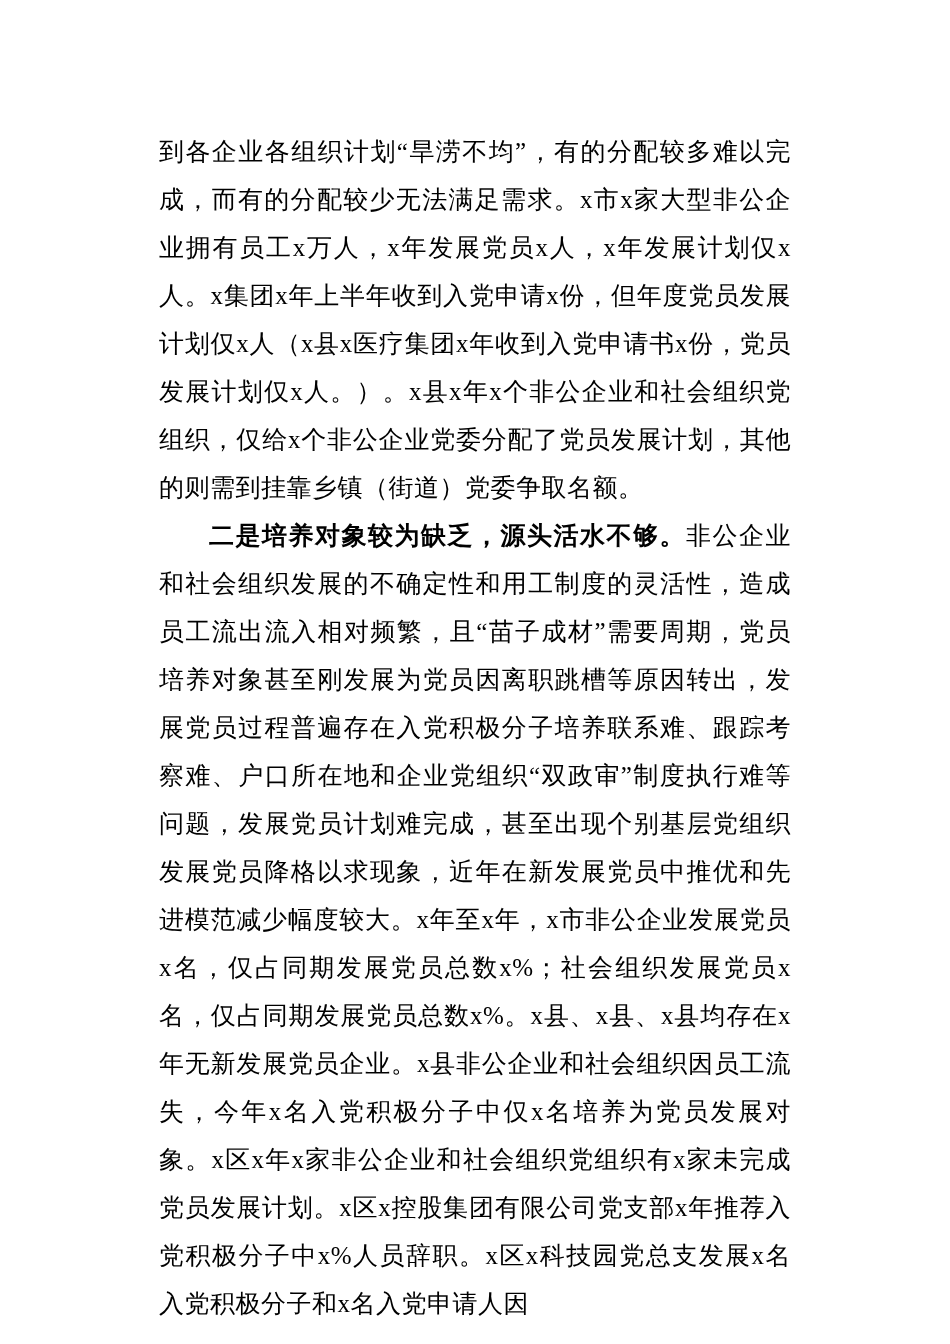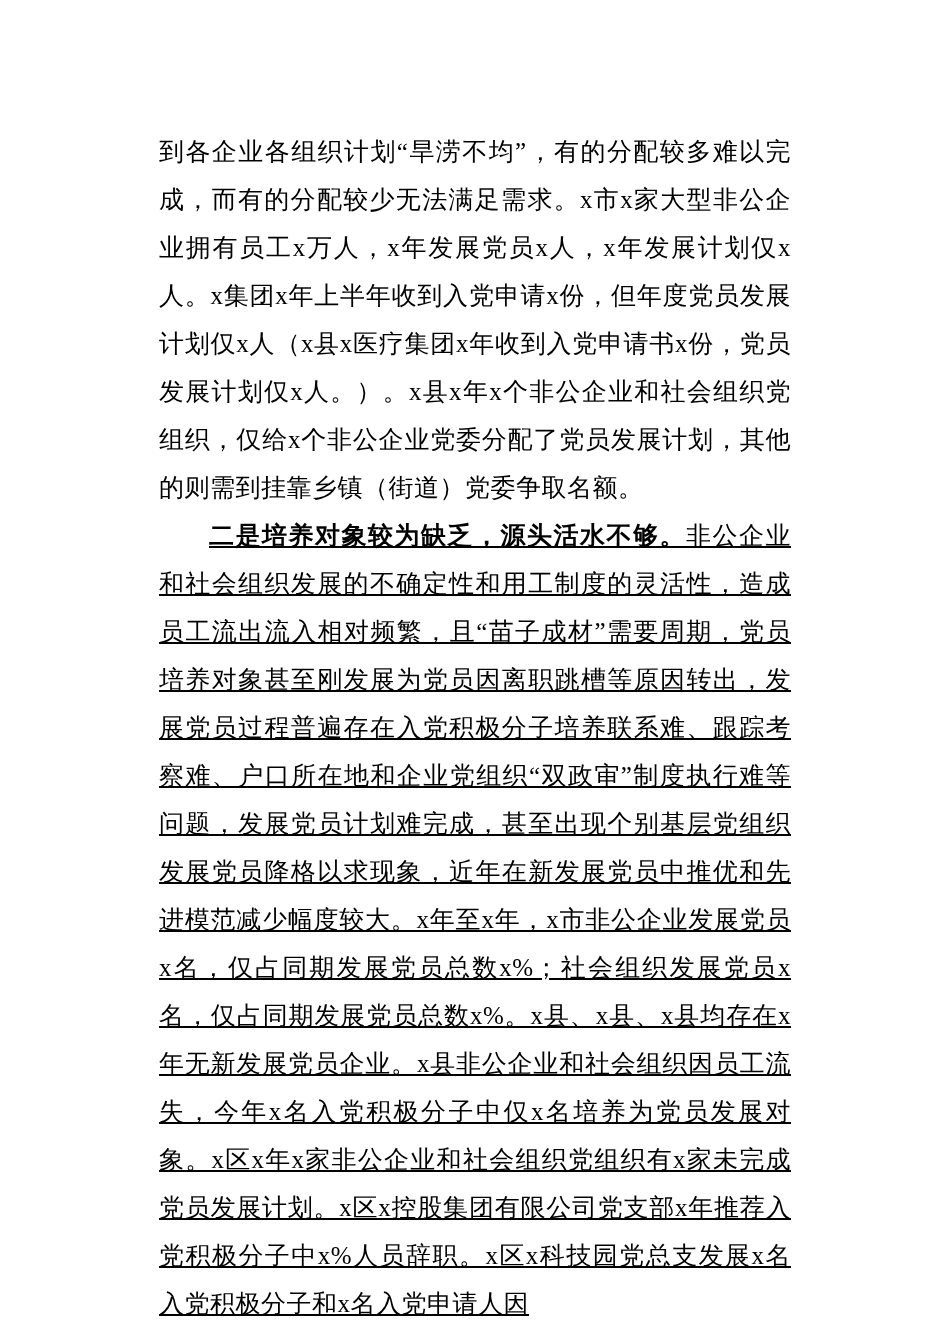--- a/index.html
+++ b/index.html
@@ -25,21 +25,20 @@
   }
   .para {
     margin: 0;
     text-align: justify;
     text-justify: inter-ideograph;
     letter-spacing: 0.5px;
     word-break: break-all;
   }
   .para.indent {
     text-indent: 2em;
-    text-decoration: underline;
   }
   .lead {
     font-weight: bold;
   }
 </style>
 </head>
 <body>
 
 <div class="page">
   <div class="doc-body">

